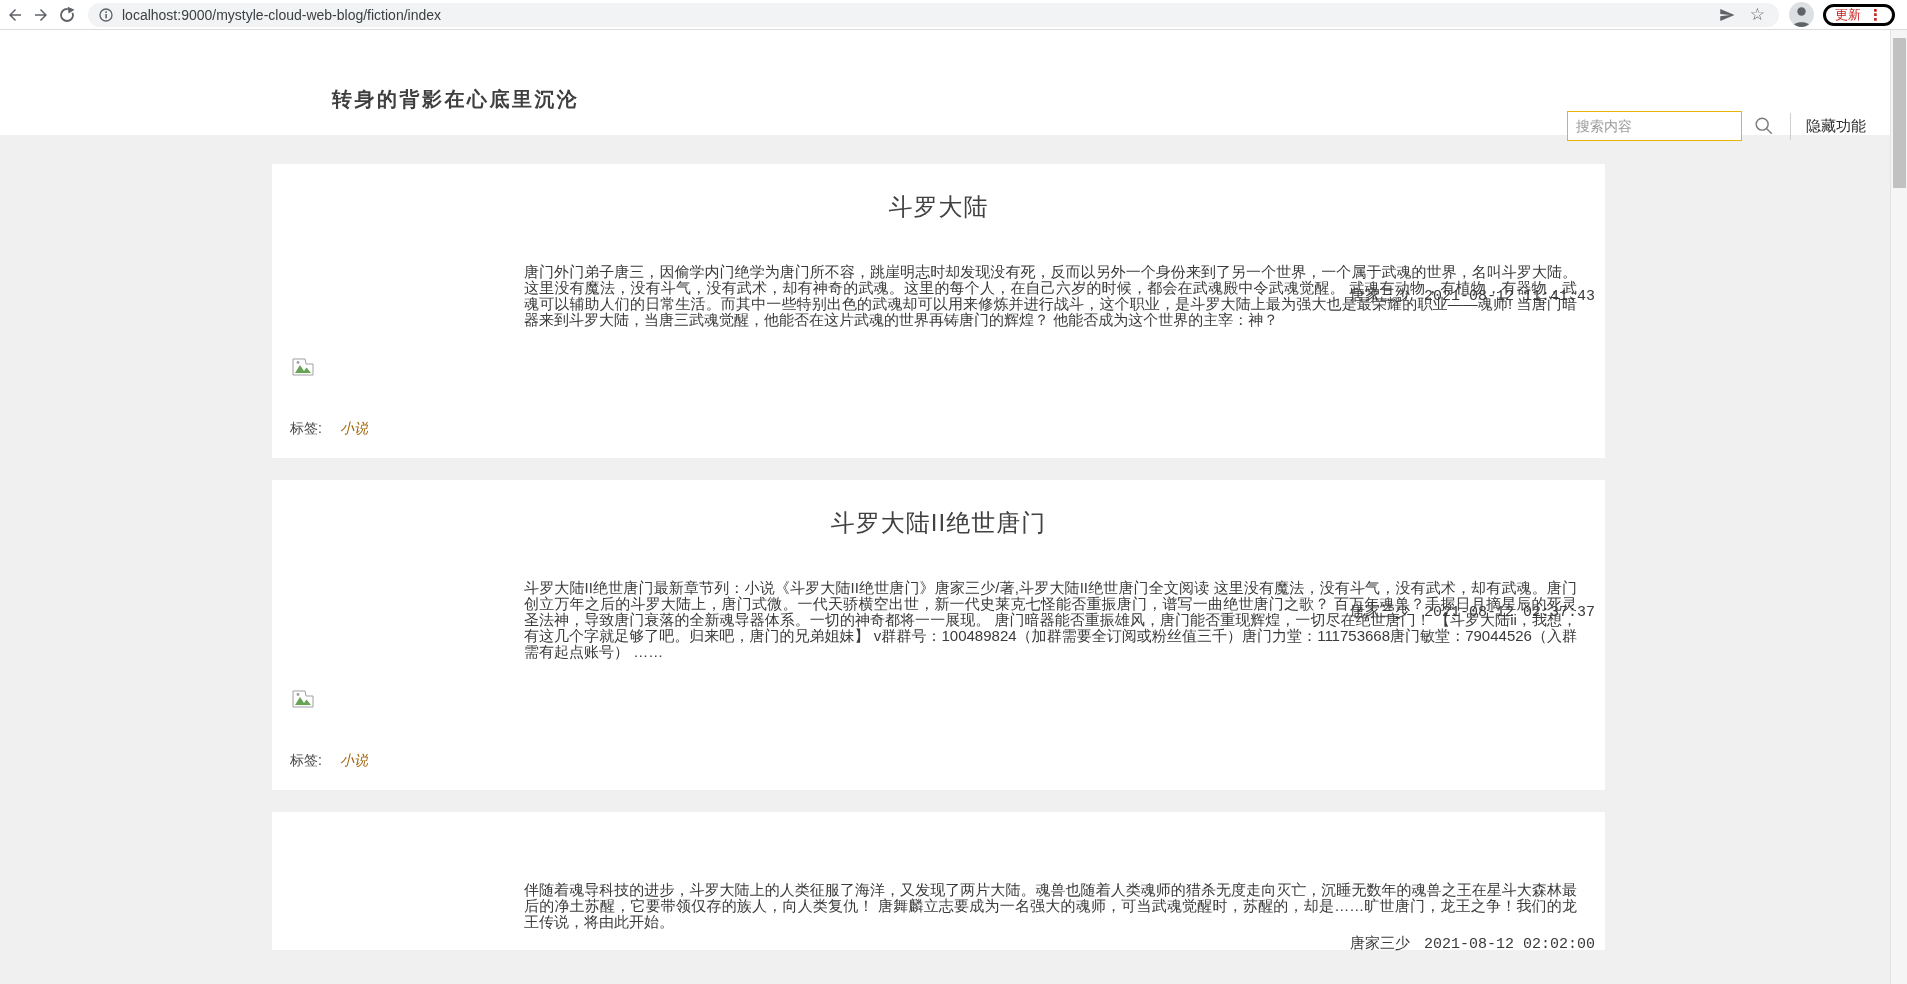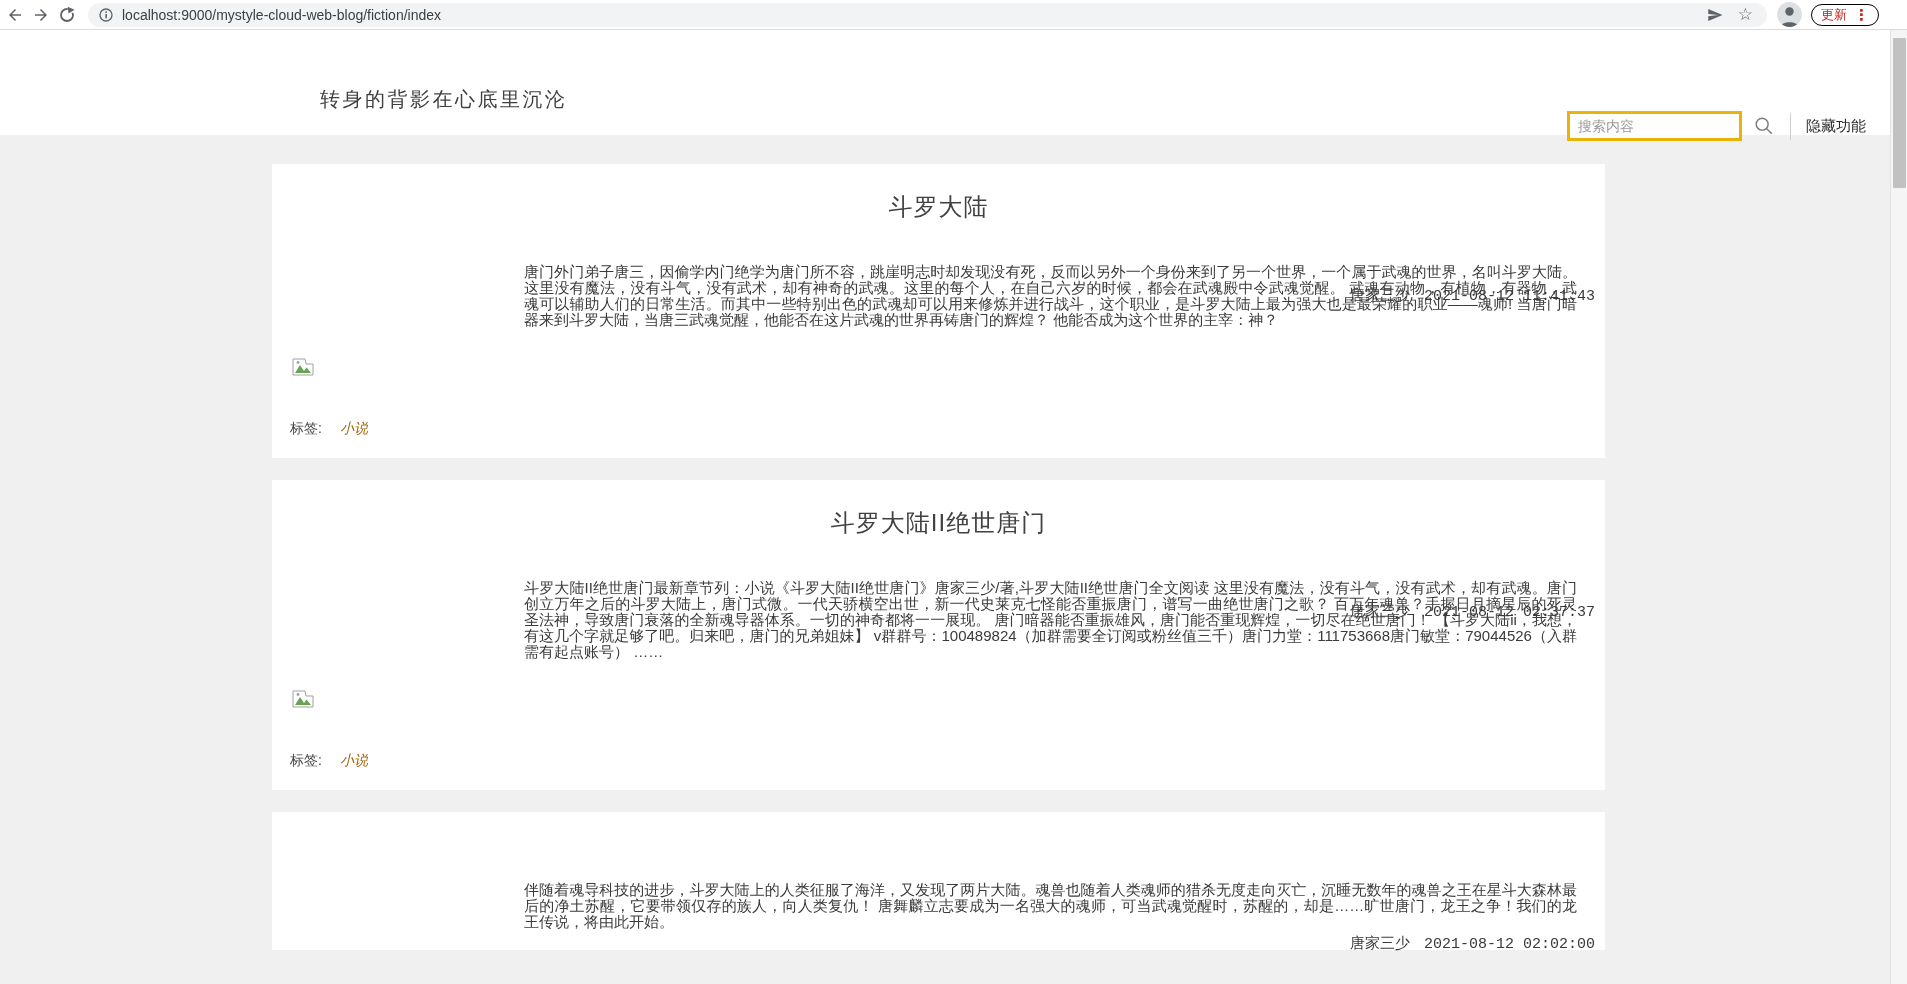--- a/index.html
+++ b/index.html
@@ -6,59 +6,59 @@
   html, body { width: 1907px; height: 984px; overflow: hidden; }
   body {
     font-family: "Liberation Sans", "DejaVu Sans", sans-serif;
     background: #f0f0f0;
     position: relative;
   }
 
   
   .toolbar {
     height: 30px; background: #ffffff; border-bottom: 1px solid #dcdcdc;
-    display: flex; align-items: center; padding: 0 28px 0 2px;
+    display: flex; align-items: center; padding: 0 12px 0 2px;
   }
   .tb-btn {
     width: 26px; height: 26px; display: flex; align-items: center; justify-content: center;
     border-radius: 50%; flex: 0 0 auto; color: #5f6368; cursor: pointer;
   }
   .omnibox {
     flex: 1; height: 24px; background: #f1f3f4; border-radius: 13px;
     display: flex; align-items: center; margin: 0 10px 0 8px; padding: 0 14px 0 10px;
   }
   .omnibox .url {
     flex: 1; font-size: 14px; color: #3c4043; margin-left: 8px; white-space: nowrap;
     overflow: hidden;
   }
   .omni-ic { display: flex; align-items: center; justify-content: center; color: #5f6368; margin-left: 14px; }
   .star-glyph { font-size: 17px; line-height: 1; color: #5f6368; }
   .avatar {
     width: 25px; height: 25px; border-radius: 50%; background: #dde0e3;
     overflow: hidden; position: relative; flex: 0 0 auto; margin-right: 9px;
   }
   .update-pill {
-    height: 22px; border: 1px solid #000000; border-radius: 12px; background: #fff;
+    height: 22px; border: 3px solid #000000; border-radius: 12px; background: #fff;
     display: flex; align-items: center; padding: 0 9px; gap: 7px; flex: 0 0 auto; cursor: pointer;
   }
   .update-pill .upd-txt { color: #c5221f; font-size: 13px; }
   .update-pill .dots { color: #c5221f; font-size: 15px; font-weight: bold; line-height: 1; }
 
   
   .site-header { height: 105px; background: #fff; position: relative; }
   .site-title {
-    position: absolute; left: 320px; top: 56px; font-size: 20px; letter-spacing: 2.5px;
-    color: #3f3f3f; font-weight: 400; white-space: nowrap; text-align: right;
+    position: absolute; left: 332px; top: 56px; font-size: 20px; letter-spacing: 2.5px;
+    color: #3f3f3f; font-weight: 700; white-space: nowrap; text-align: right;
   }
   .nav { position: absolute; left: 638px; top: 44px; height: 42px; display: flex; align-items: center; }
   .nav-item { font-size: 16px; color: #2f2f2f; padding: 0 20px; cursor: pointer; white-space: nowrap; }
   .nav-sep { width: 1px; height: 42px; background: #dadada; }
   .search-row { position: absolute; left: 1567px; top: 81px; display: flex; align-items: center; }
   .search-input {
-    width: 175px; height: 30px; border: 3px solid #eab308; background: #fff;
+    width: 175px; height: 30px; border: 1px solid #eab308; background: #fff;
     font-size: 14px; padding: 0 8px; color: #333; outline: none;
     font-family: "Liberation Sans", "DejaVu Sans", sans-serif;
   }
   .search-input::placeholder { color: #9b9b9b; }
   .mag { margin-left: 11px; }
   .search-sep { width: 1px; height: 27px; background: #cfcfcf; margin: 0 15px; }
   .hide-feature { font-size: 15px; color: #2b2b2b; cursor: pointer; white-space: nowrap; }
 
   
   .content { padding-top: 29px; }

